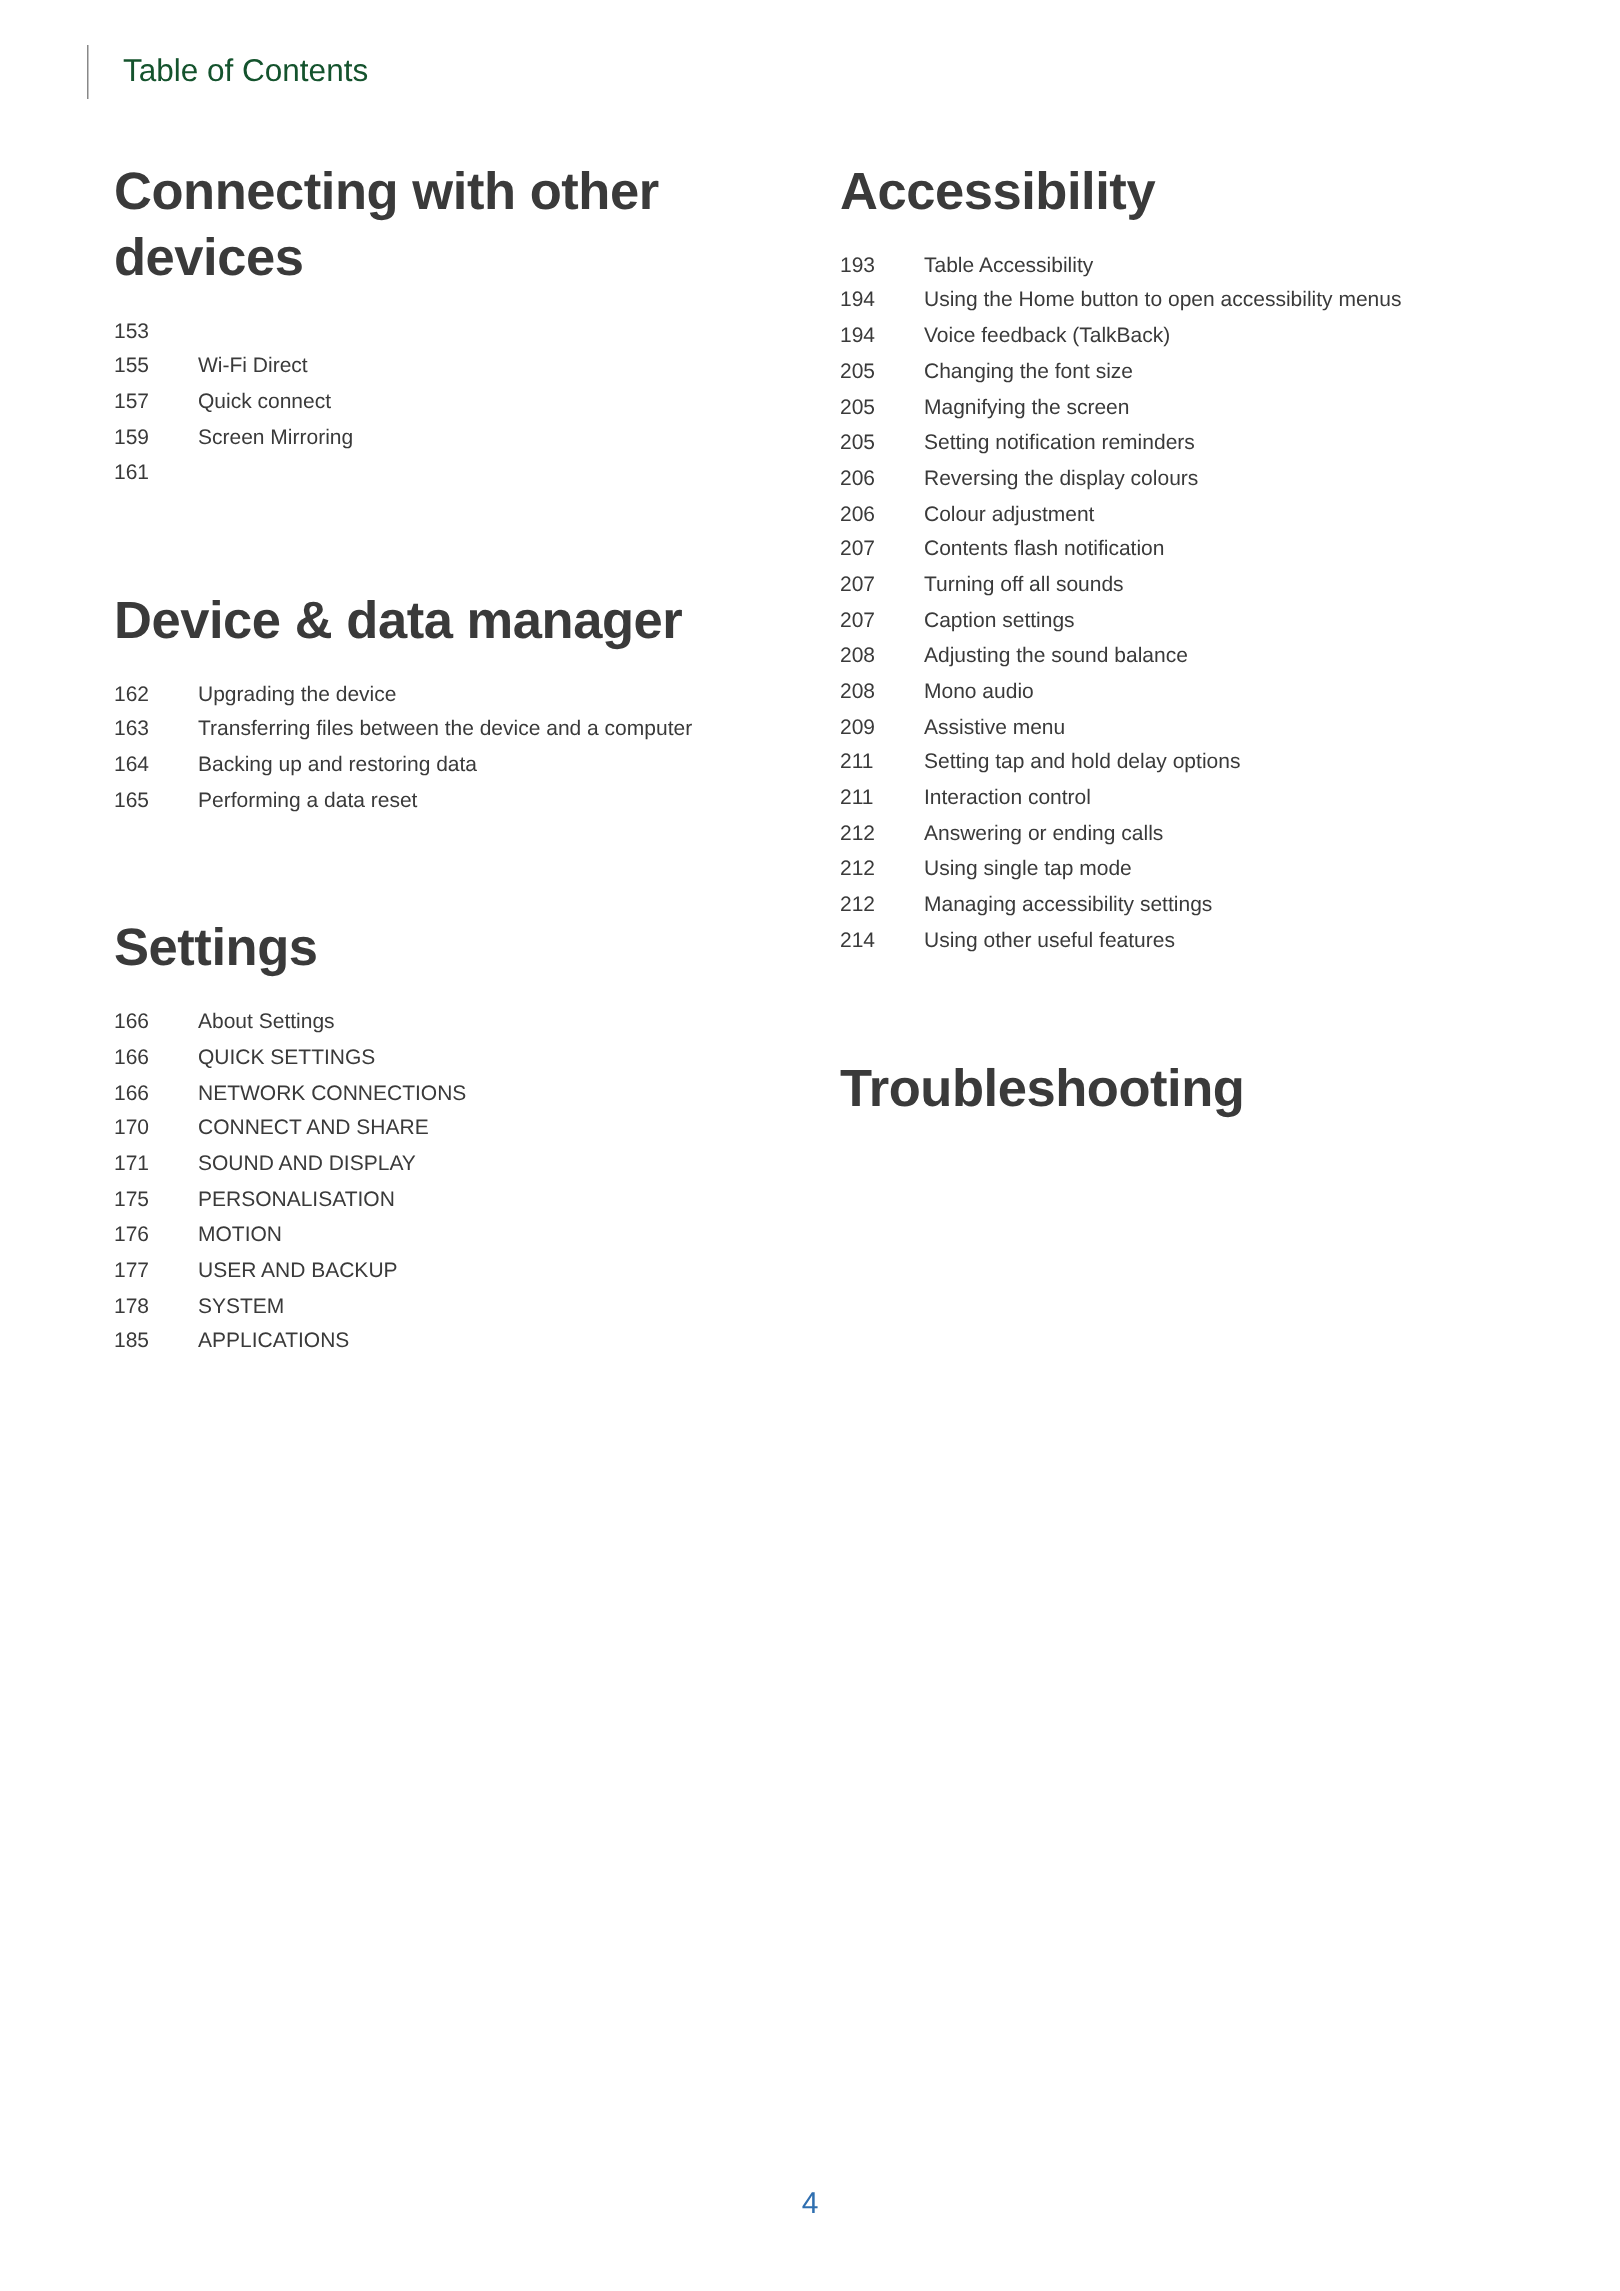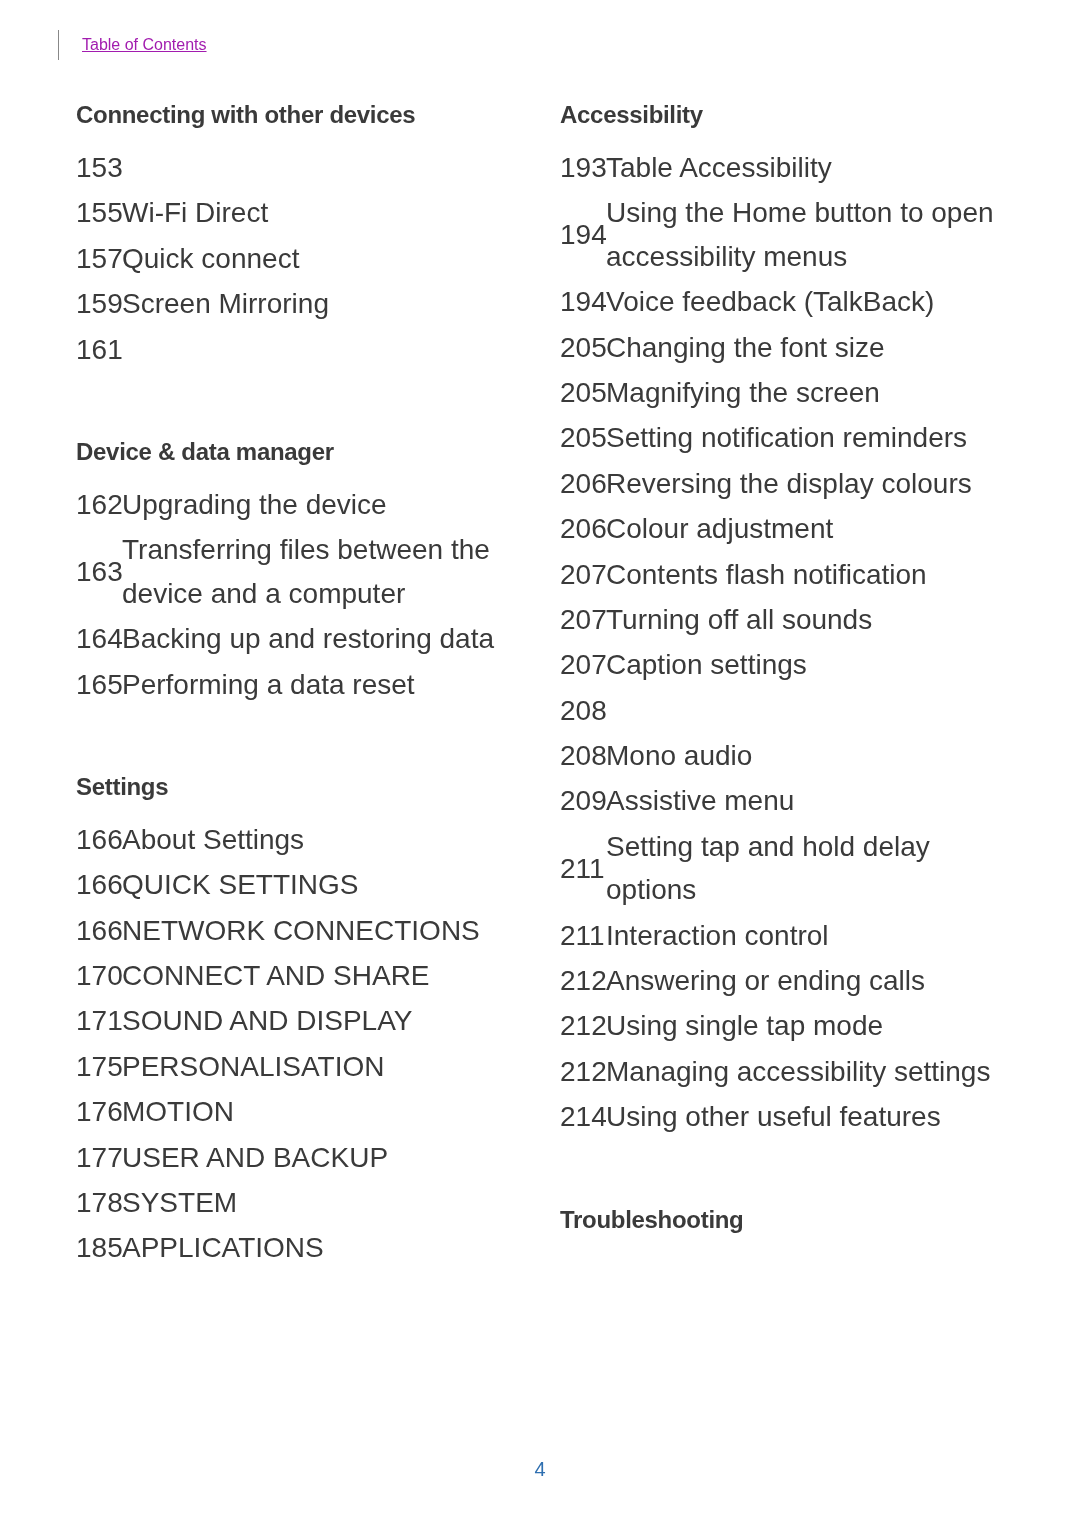--- a/index.html
+++ b/index.html
@@ -8,26 +8,25 @@
       height: 1527px;
       background: #fff;
       font-family: "Segoe UI", "Helvetica Neue", Arial, sans-serif;
       color: #3a3a3a;
       position: relative;
     }
     .page {
       padding: 36px 76px 0 76px;
     }
     .running-head {
-      font-size: 16px;
-      color: #a21caf;
+      font-size: 21px;
+      color: #14532d;
       margin-bottom: 46px;
       position: relative;
       padding-left: 6px;
-      text-decoration: underline;
     }
     .running-head::before {
       content: "";
       position: absolute;
       left: -18px;
       top: -6px;
       bottom: -6px;
       width: 1px;
       background: #888;
     }
@@ -36,32 +35,32 @@
       gap: 40px;
     }
     .col {
       flex: 1;
       min-width: 0;
     }
     .section {
       margin-bottom: 66px;
     }
     .section-heading {
-      font-size: 24px;
+      font-size: 35px;
       font-weight: 700;
       color: #3a3a3a;
       line-height: 1.25;
       margin-bottom: 16px;
       letter-spacing: -0.3px;
     }
     .entry {
       display: flex;
-      align-items: center;
-      gap: 4px;
-      font-size: 28px;
+      align-items: flex-start;
+      gap: 14px;
+      font-size: 14px;
       color: #3a3a3a;
       line-height: 1.55;
       margin-bottom: 2px;
     }
     .entry-page {
       width: 42px;
       flex: 0 0 42px;
       text-align: left;
       white-space: nowrap;
     }
@@ -220,20 +219,21 @@
         <div class="entry">
             <span class="entry-page">207</span>
             <span class="entry-title">Turning off all sounds</span>
           </div>
         <div class="entry">
             <span class="entry-page">207</span>
             <span class="entry-title">Caption settings</span>
           </div>
         <div class="entry">
             <span class="entry-page">208</span>
+            <span class="entry-title">Adjusting the sound balance</span>
           </div>
         <div class="entry">
             <span class="entry-page">208</span>
             <span class="entry-title">Mono audio</span>
           </div>
         <div class="entry">
             <span class="entry-page">209</span>
             <span class="entry-title">Assistive menu</span>
           </div>
         <div class="entry">

